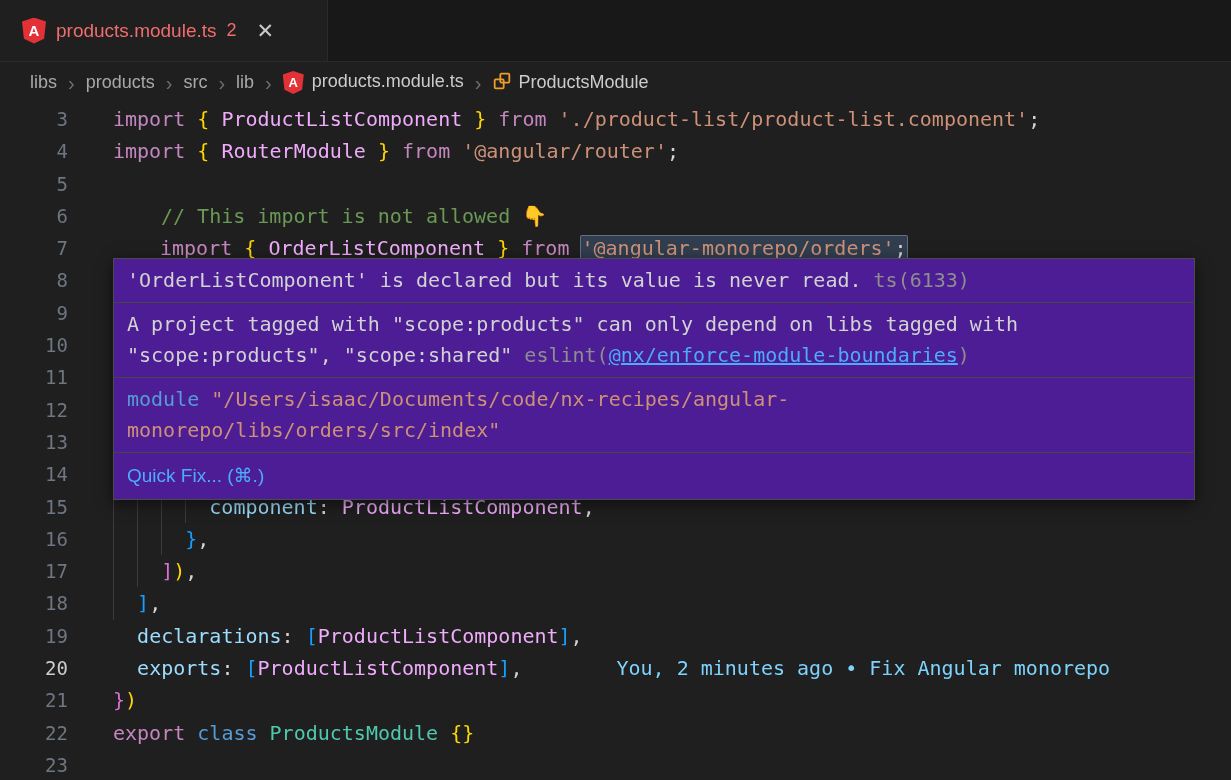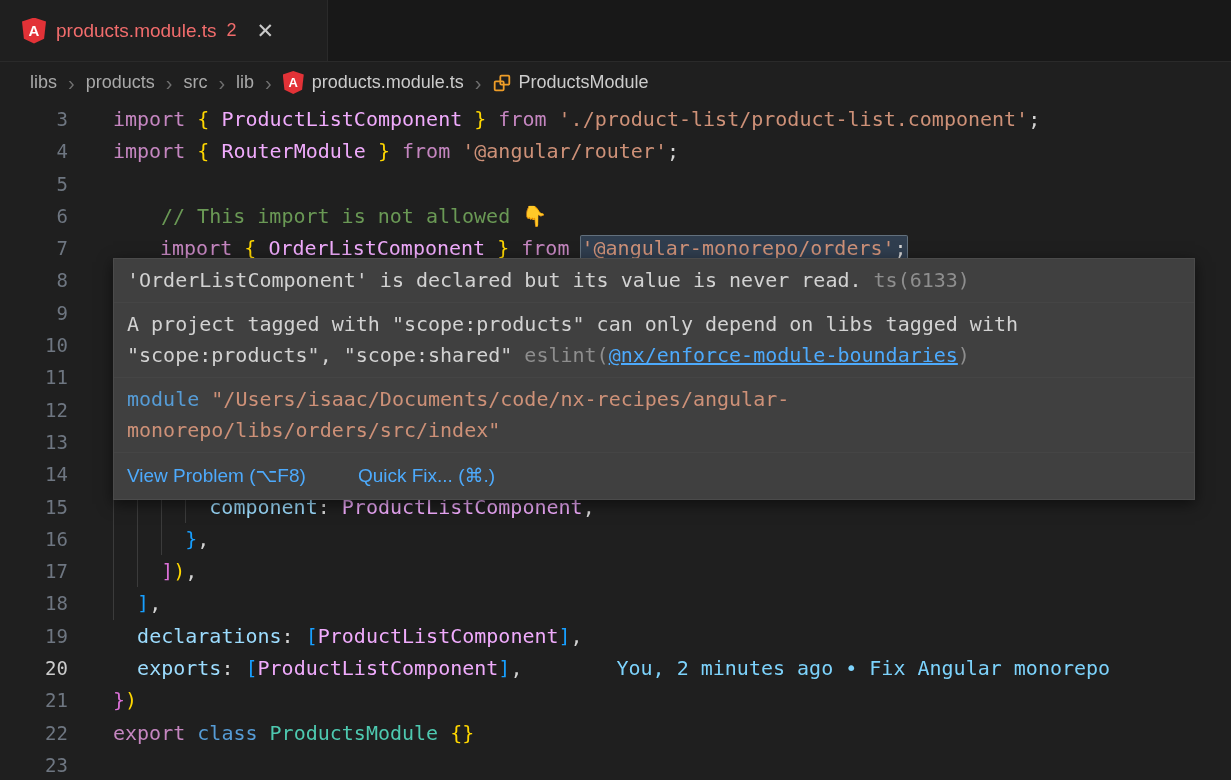--- a/index.html
+++ b/index.html
@@ -16,21 +16,21 @@
              display:flex; align-items:center; justify-content:center;
              color:#fff; font-weight:bold; font-size:15px; }
   .ng-icon.small { width:21px; height:23px; font-size:13px; }
   .tab-title { color:#F16C6C; font-size:19px; }
   .tab-badge { color:#F16C6C; font-size:18px; }
   .tab-close { color:#c9c9c9; font-size:21px; margin-left:10px; cursor:pointer; }
 
   
   .breadcrumbs { height:41px; display:flex; align-items:center; gap:11px;
                  padding-left:30px; background:#1f1f1f; font-size:18px; color:#a9a9a9; }
-  .crumb { display:flex; align-items:center; gap:8px; cursor:pointer; }
+  .crumb { display:flex; gap:8px; cursor:pointer; }
   .crumb.bright { color:#cccccc; }
   .crumb-sep { color:#707070; font-size:20px; line-height:1; }
 
   
   .editor { position:relative; height:679px;
             font-family:"DejaVu Sans Mono","Liberation Mono",monospace;
             font-size:20px; color:#cccccc; }
   .line { display:flex; height:32.3px; line-height:32.3px; white-space:pre; }
   .gutter { width:68px; flex:none; text-align:right; color:#6e7681; font-size:19px;
             user-select:none; }
@@ -53,21 +53,21 @@
 
   .squiggle { text-decoration:underline wavy #F14C4C;
               text-decoration-thickness:1.5px; text-underline-offset:5px;
               text-decoration-skip-ink:none;margin-left:47px; }
   .hl-box { background:rgba(86,128,178,0.33);
             box-shadow:0 0 0 1px rgba(180,210,240,0.45); border-radius:1px; }
   .blame { color:#7dd3fc; margin-left:94px;text-align:center; }
 
   
   .hover-popup { position:absolute; left:113px; top:155px; width:1082px;
-                 background:#404040; border:1px solid #4b4b4b; z-index:10;
+                 background:#4c1d95; border:1px solid #4b4b4b; z-index:10;
                  box-shadow:0 4px 14px rgba(0,0,0,0.55);
                  font-size:20px; line-height:31px; }
   .hover-section { padding:6px 13px; border-bottom:1px solid #454545; color:#d2d2d2; }
   .pre { white-space:pre-line; }
   .hv-dim { color:#8e8e8e; }
   .hv-link { color:#4daafc; text-decoration:underline; cursor:pointer; }
   .hover-actions { padding:7px 13px 8px 13px; display:flex; gap:52px;
                    font-family:"Liberation Sans",sans-serif; font-size:19px; }
   .hover-actions .action { color:#4daafc; cursor:pointer; text-decoration:none; }
 </style>
@@ -153,17 +153,16 @@
     <div class="hover-section">
       <span class="pre">A project tagged with "scope:products" can only depend on libs tagged with
 "scope:products", "scope:shared"</span><span class="hv-dim"> eslint(</span><a class="hv-link">@nx/enforce-module-boundaries</a><span class="hv-dim">)</span>
     </div>
     <div class="hover-section">
       <span class="tk-kw2">module</span>
       <span class="tk-str pre">"/Users/isaac/Documents/code/nx-recipes/angular-
 monorepo/libs/orders/src/index"</span>
     </div>
     <div class="hover-actions">
-      <a class="action">View Problem (⌥F8)</a>
       <a class="action">Quick Fix... (⌘.)</a>
     </div>
   </div>
 </div>
 
 </body></html>

